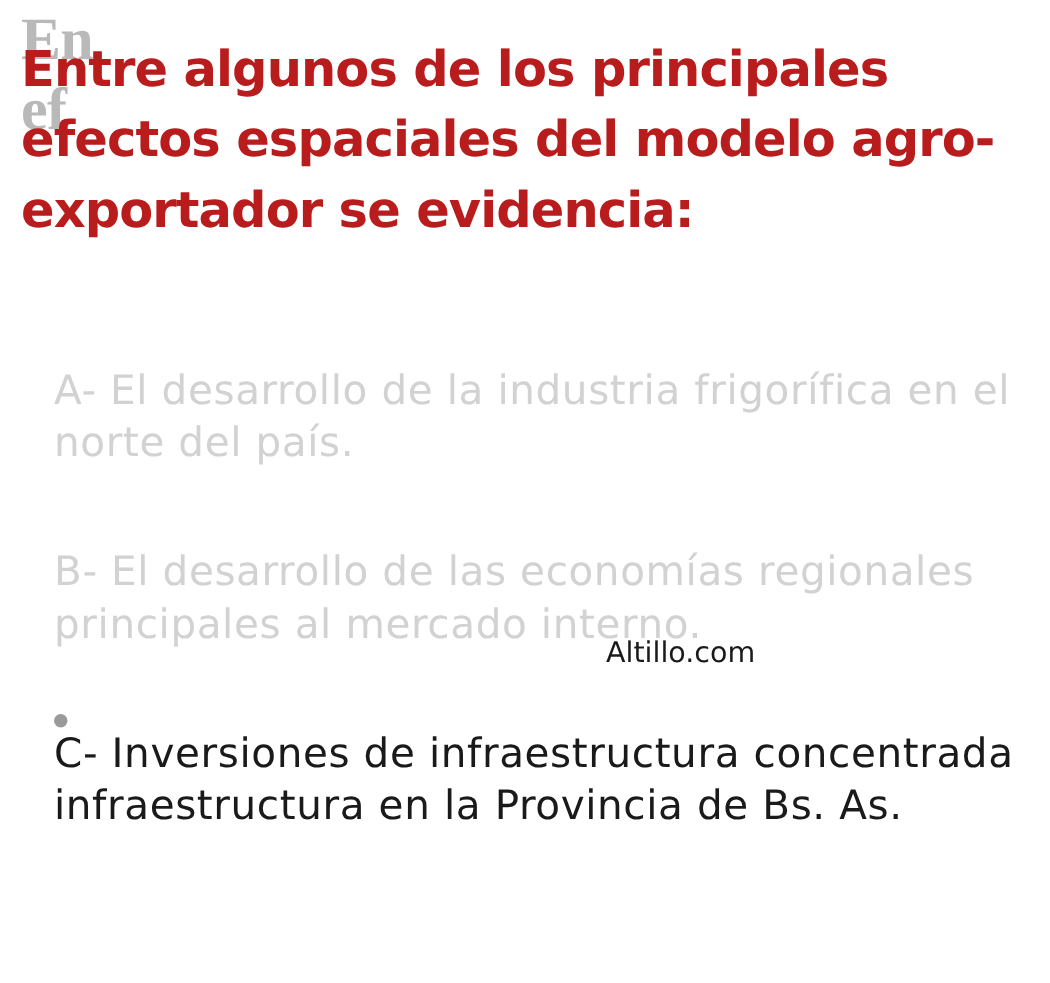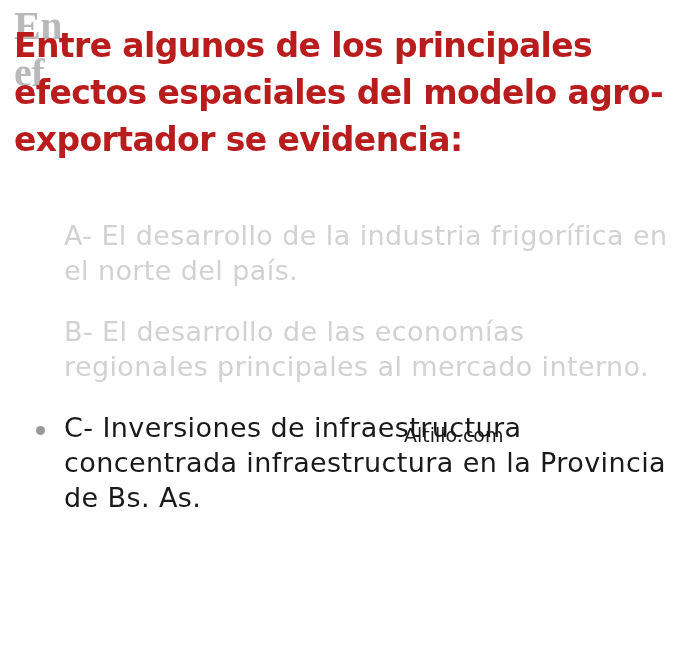--- a/index.html
+++ b/index.html
@@ -57,20 +57,21 @@
     top: 218px;
     left: 36px;
     width: 640px;
     z-index: 2;
   }
 
   .bullet-row {
     display: flex;
     align-items: flex-start;
     margin-bottom: 26px;
+    flex-direction: column;
   }
 
   .bullet-dot {
     width: 9px;
     height: 9px;
     border-radius: 50%;
     margin-top: 16px;
     margin-right: 19px;
     flex: 0 0 auto;
   }

